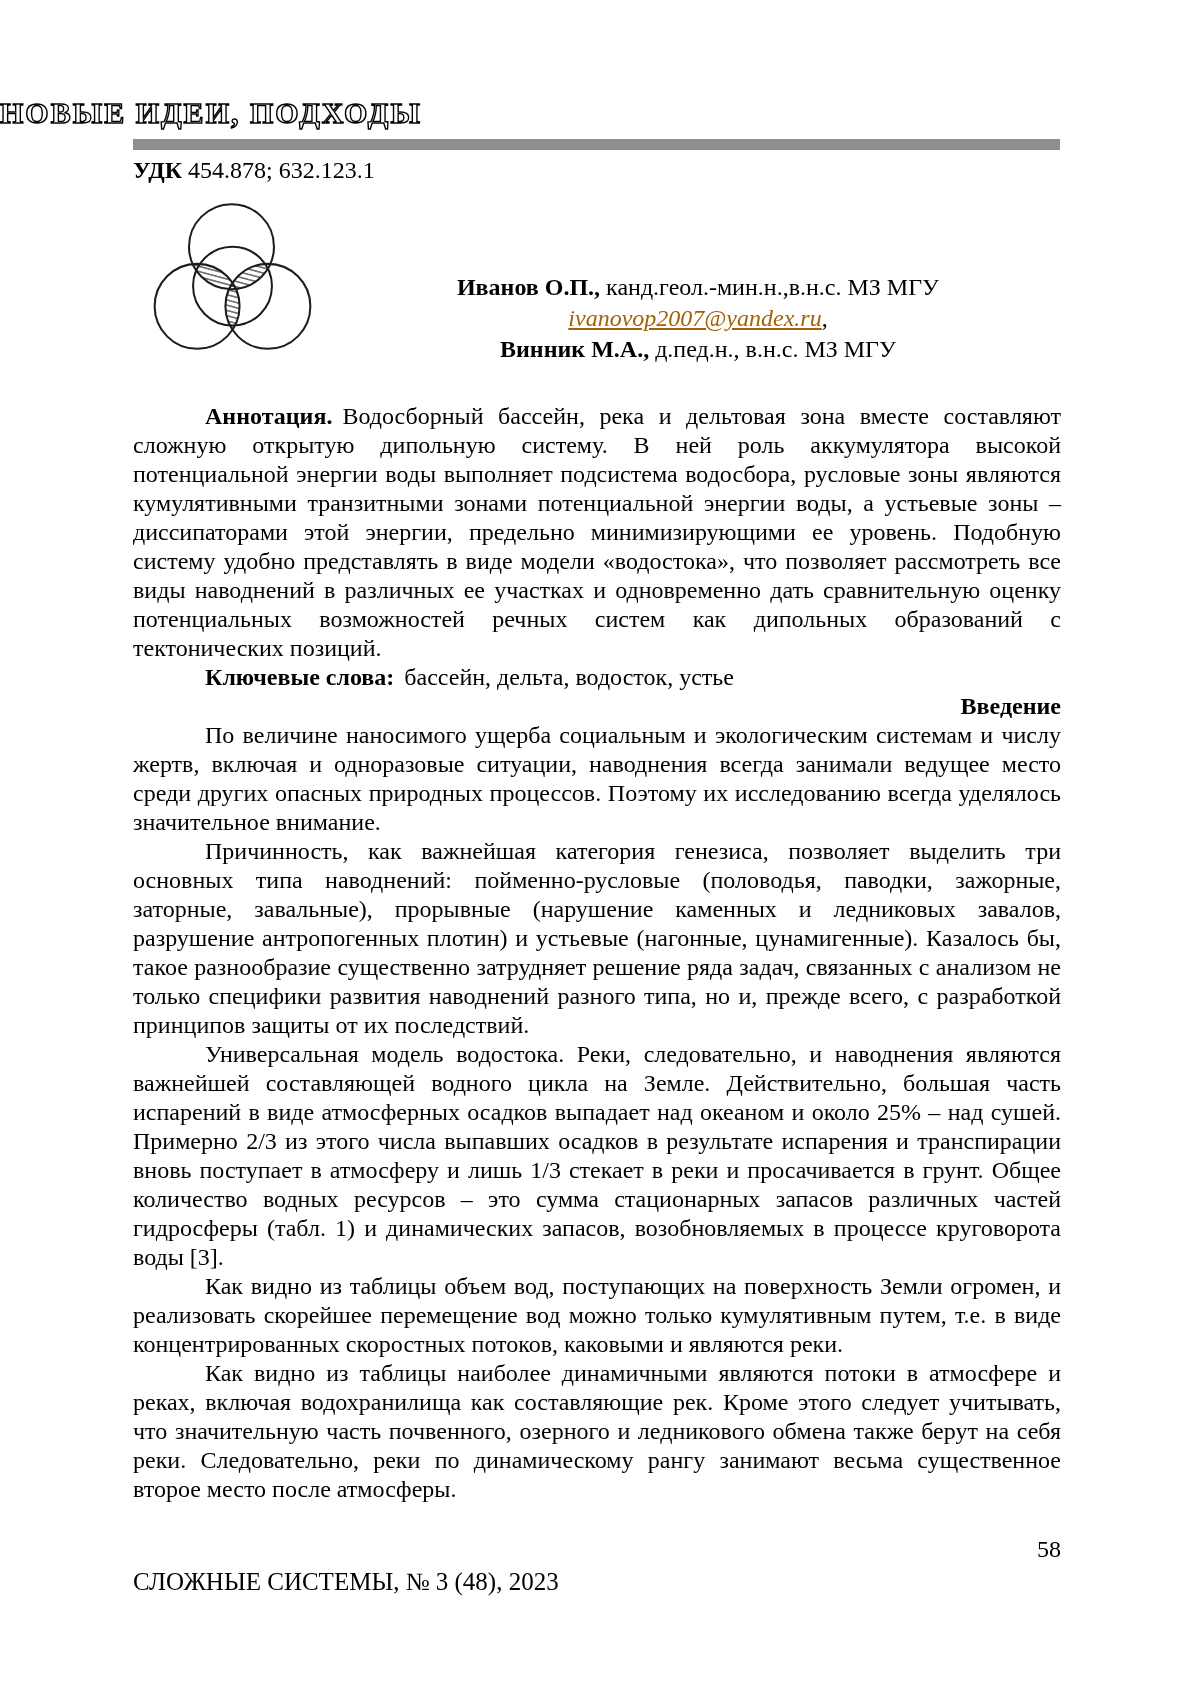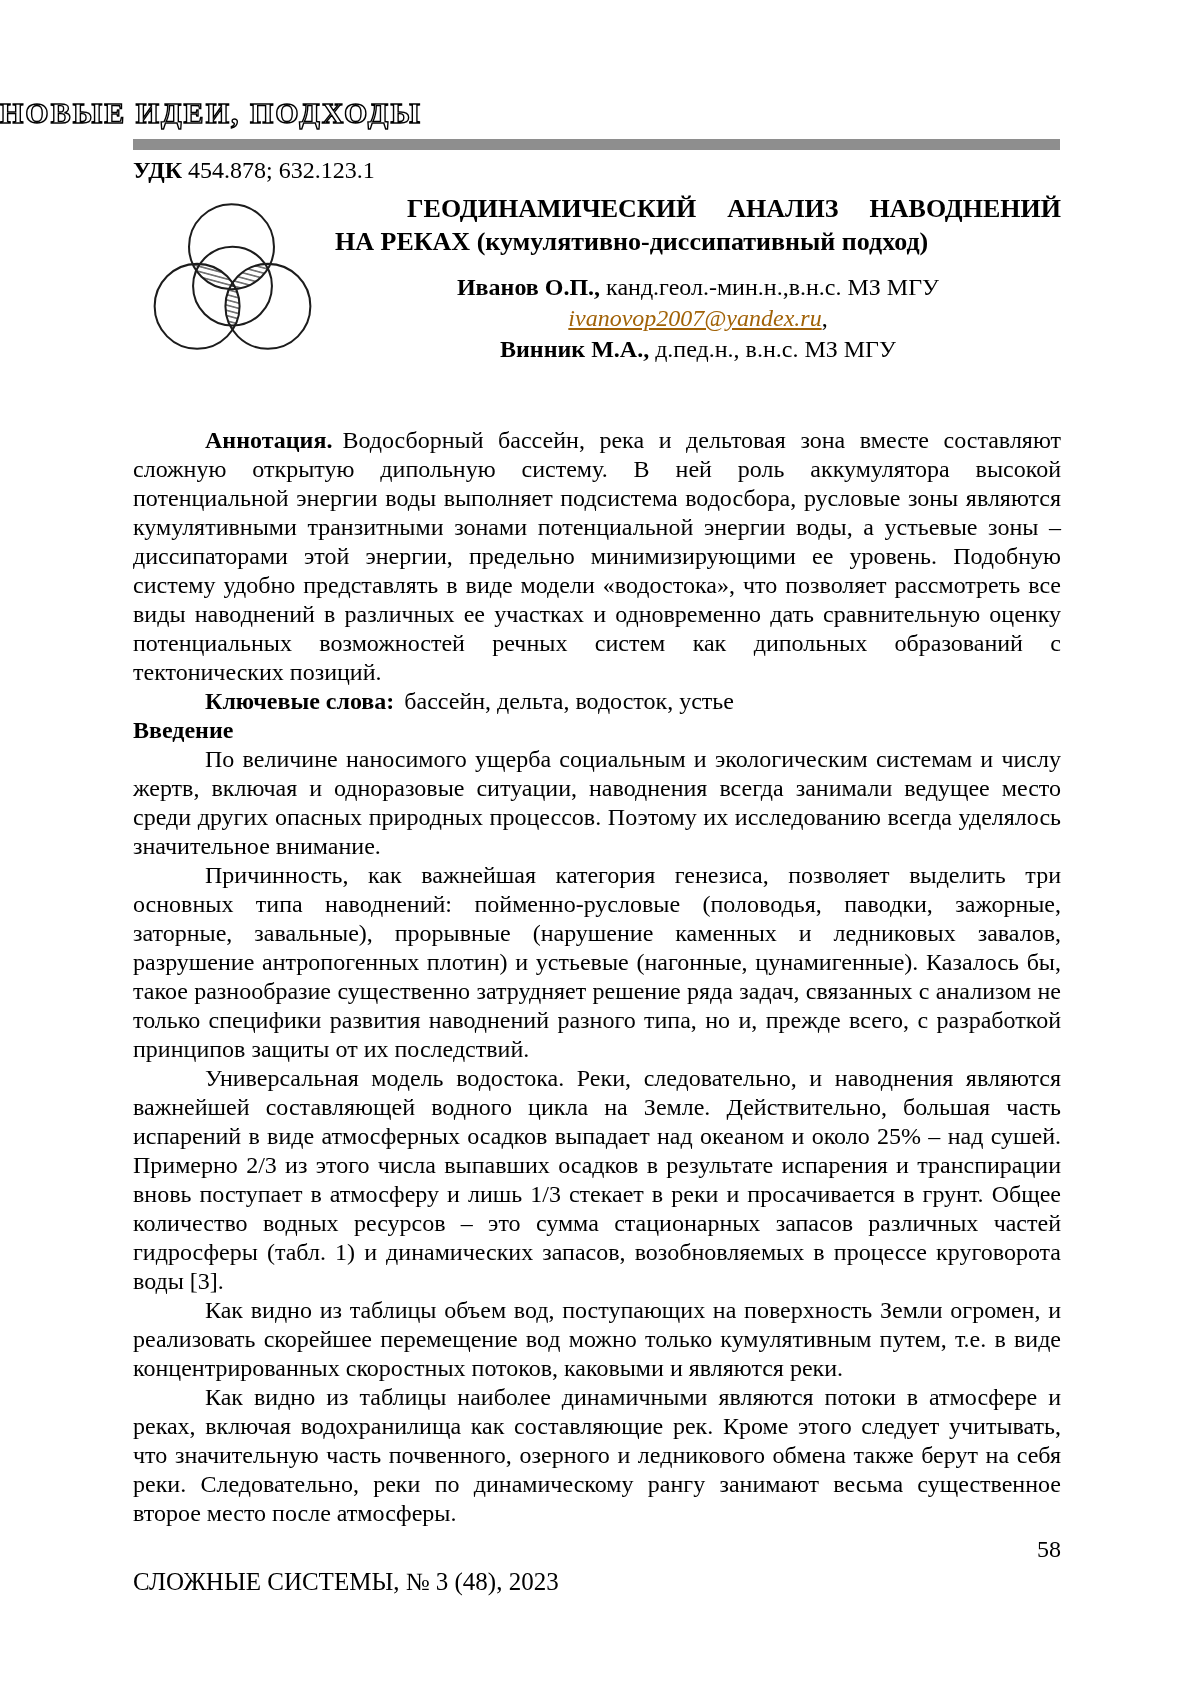--- a/index.html
+++ b/index.html
@@ -27,27 +27,27 @@
     font-weight:bold; font-size:26px; line-height:33px; white-space:nowrap;
   }
   .title-line2 { font-weight:bold; font-size:26px; line-height:33px; }
   .authors-block {
     position:absolute; top:272px; left:335px; width:726px;
     text-align:center; font-size:24px; line-height:31px;
   }
   .email-link { color:#a16207; text-decoration:underline; cursor:pointer;font-style:italic; }
   .body-text {
     position:absolute; top:402px; left:133px; width:928px;
-    font-size:24px; line-height:29px; text-align:justify;margin-top:24px;
+    font-size:24px; line-height:29px; text-align:justify;
   }
   .body-text p { text-indent:72px; margin:0; }
   .lead-label { margin-right:10px; }
   .keywords-line { margin-top:24px; }
   .section-heading {
-    margin-top:24px; text-align:left; font-weight:bold; text-indent:0 !important;
+    margin-top:24px; text-align:right; font-weight:bold; text-indent:0 !important;
   }
   .page-number { position:absolute; top:1536px; left:133px; width:928px; text-align:right; font-size:24px; }
   .journal-footer { position:absolute; top:1568px; left:133px; font-size:25px; }
 </style>
 </head>
 <body>
 
 <div class="page">
 
   <div class="journal-header">НОВЫЕ ИДЕИ, ПОДХОДЫ</div>
@@ -77,28 +77,20 @@
       <g clip-path="url(#clip-bl)">
         <circle cx="123" cy="119" r="42" fill="url(#hatch)"></circle>
       </g>
       <circle cx="87" cy="60" r="42" fill="none" stroke="#1c1c1c" stroke-width="2"></circle>
       <circle cx="53" cy="119" r="42" fill="none" stroke="#1c1c1c" stroke-width="2"></circle>
       <circle cx="123" cy="119" r="42" fill="none" stroke="#1c1c1c" stroke-width="2"></circle>
       <circle cx="88" cy="99" r="39" fill="none" stroke="#1c1c1c" stroke-width="2"></circle>
     </svg>
   </div>
 
-  <div class="title-block">
-    <div class="title-line1">
-      <span>ГЕОДИНАМИЧЕСКИЙ</span>
-      <span>АНАЛИЗ</span>
-      <span>НАВОДНЕНИЙ</span>
-    </div>
-    <div class="title-line2">НА РЕКАХ (кумулятивно-диссипативный подход)</div>
-  </div>
 
   <div class="authors-block">
     <div>
       <b>Иванов О.П.,</b>
       <span>канд.геол.-мин.н.,в.н.с. МЗ МГУ</span>
     </div>
     <div>
       <a class="email-link">ivanovop2007@yandex.ru</a><span>,</span>
     </div>
     <div>

